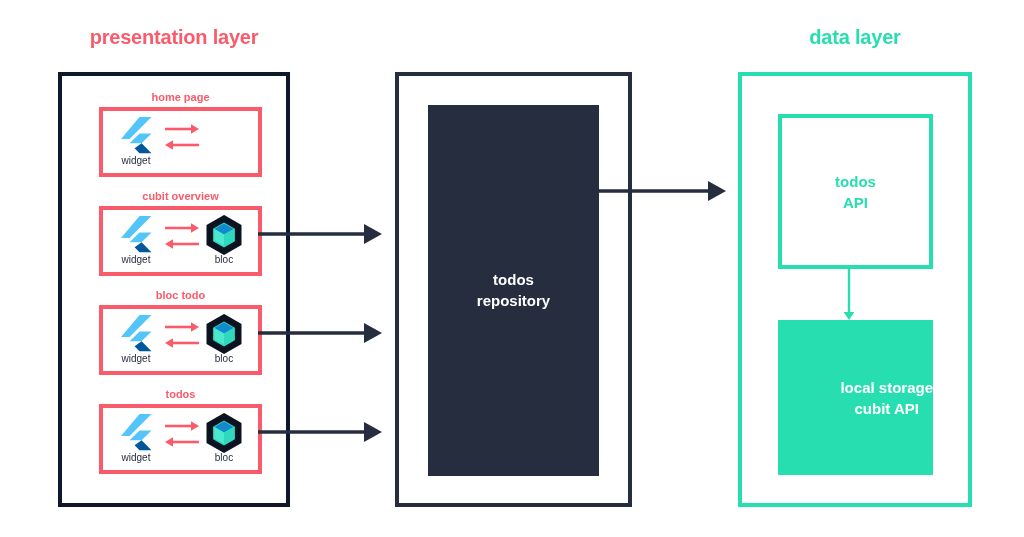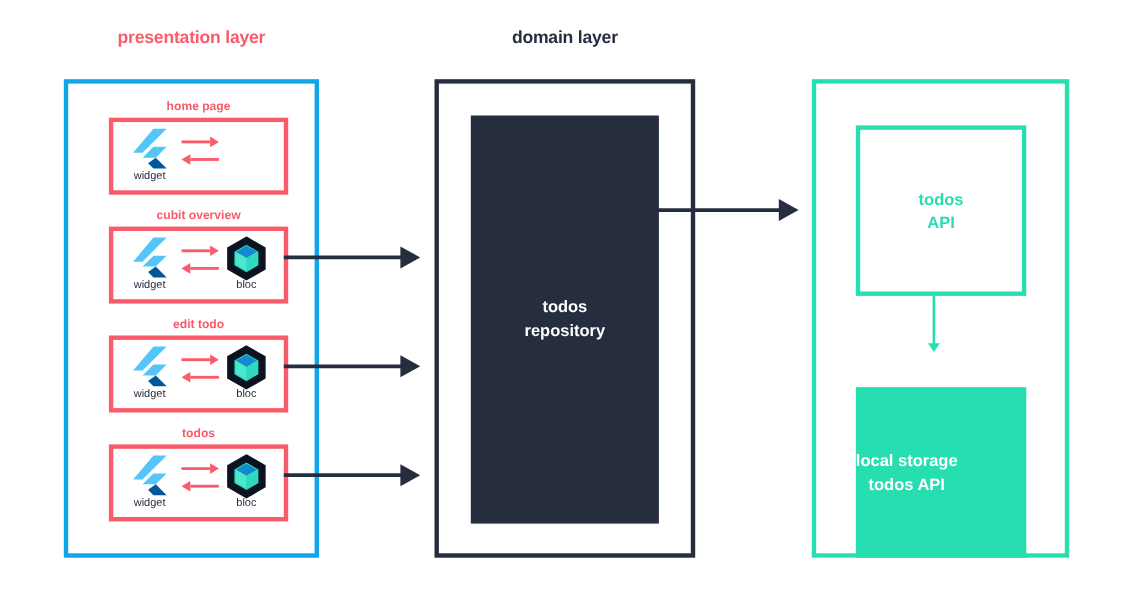--- a/index.html
+++ b/index.html
@@ -14,37 +14,37 @@
     background: #ffffff;
     font-family: "Liberation Sans", sans-serif;
     overflow: hidden;
   }
 
   
   .col-title {
     position: absolute;
     text-align: center;
     font-weight: bold;
-    font-size: 16px;
+    font-size: 20px;
     letter-spacing: -0.2px;
     white-space: nowrap;
   }
   #title-presentation { left: 58px;  top: 26px; width: 232px; color: #FA5B6B; }
   #title-domain       { left: 395px; top: 26px; width: 237px; color: #262D3F; }
   #title-data         { left: 738px; top: 26px; width: 234px; color: #27DEB0; }
 
   
   .layer-box {
     position: absolute;
     box-sizing: border-box;
     background: #ffffff;
   }
   #layer-presentation {
     left: 58px; top: 72px; width: 232px; height: 435px;
-    border: 4px solid #0ea5e9;
+    border: 4px solid #0f172a;
   }
   #layer-domain {
     left: 395px; top: 72px; width: 237px; height: 435px;
     border: 4px solid #262D3F;
   }
   #layer-data {
     left: 738px; top: 72px; width: 234px; height: 435px;
     border: 4px solid #27DEB0;
   }
 
@@ -146,22 +146,21 @@
     font-size: 15px;
     line-height: 1.4;
   }
   #local-card {
     position: absolute;
     left: 36px; top: 244px;
     width: 155px; height: 155px;
     background: #27DEB0;
     display: flex;
     align-items: center;
-    justify-content: flex-start;
-    margin-top: 32px;
+    justify-content: flex-end;
   }
   #local-card .card-text {
     text-align: center;
     color: #ffffff;
     font-weight: bold;
     font-size: 15px;
     line-height: 1.4;
   }
   
   #data-vertical-arrow {
@@ -183,21 +182,21 @@
   #arrow-domain-data    { left: 598px; top: 179px; width: 128px; }
 
   svg { display: block; overflow: visible; }
 </style>
 </head>
 <body>
 
 <div id="stage">
 
   <div id="title-presentation" class="col-title">presentation layer</div>
-  <div id="title-domain" class="col-title">domain layer</div>
+  <div id="title-data" class="col-title">data layer</div>
 
   <div id="layer-presentation" class="layer-box">
 
     <div class="feature" id="feature-0">
       <div class="feature-label">home page</div>
       <div class="feature-card">
 
         <div class="node node-widget">
           <div class="node-glyph">
             <svg width="31" height="38" viewBox="0 0 31 38">
@@ -263,21 +262,21 @@
               <polygon points="8.4,14 18,19.6 18,30.9 8.4,25.3" fill="#4BE8CE"></polygon>
               <polygon points="27.6,14 27.6,25.3 18,30.9 18,19.6" fill="#2FD9C0"></polygon>
             </svg>
           </div>
           <div class="node-caption">bloc</div>
         </div>
       </div>
     </div>
 
     <div class="feature" id="feature-2">
-      <div class="feature-label">edit todo</div>
+      <div class="feature-label">bloc todo</div>
       <div class="feature-card">
 
         <div class="node node-widget">
           <div class="node-glyph">
             <svg width="31" height="38" viewBox="0 0 31 38">
               <polygon points="18.5,0 30.5,0 8.6,21.9 0,21.9" fill="#54C5F8"></polygon>
               <polygon points="18.5,16.4 30.5,16.4 20.6,26.3 8.6,26.3" fill="#54C5F8"></polygon>
               <polygon points="20.6,26.3 30.5,36.2 18.5,36.2 13.6,31.3" fill="#01579B"></polygon>
             </svg>
           </div>
@@ -378,21 +377,21 @@
     <div id="data-vertical-arrow">
       <svg width="14" height="52" viewBox="0 0 14 52">
         <line x1="7" y1="0" x2="7" y2="44" stroke="#27DEB0" stroke-width="2.4"></line>
         <polygon points="1.6,43 12.4,43 7,51" fill="#27DEB0"></polygon>
       </svg>
     </div>
 
     <div id="local-card">
       <div class="card-text">
         <div>local storage</div>
-        <div>todos API</div>
+        <div>cubit API</div>
       </div>
     </div>
 
   </div>
 
   <div class="cross-arrow" id="arrow-todos-overview">
     <svg width="124" height="24" viewBox="0 0 124 24">
       <line x1="0" y1="12" x2="108" y2="12" stroke="#262D3F" stroke-width="3.4"></line>
       <polygon points="106,2 124,12 106,22" fill="#262D3F"></polygon>
     </svg>

